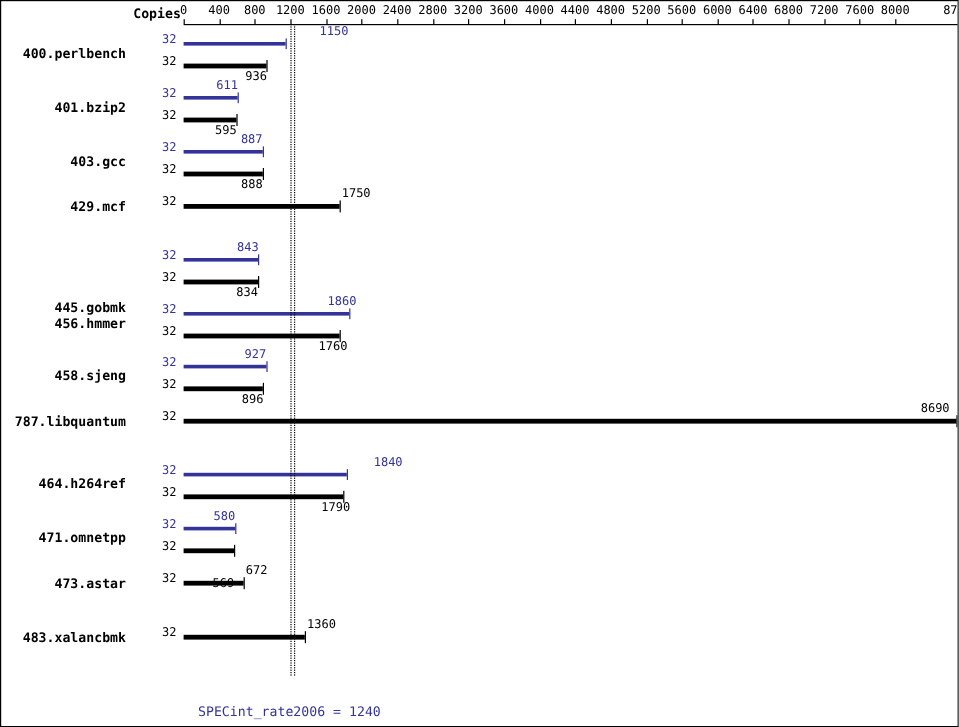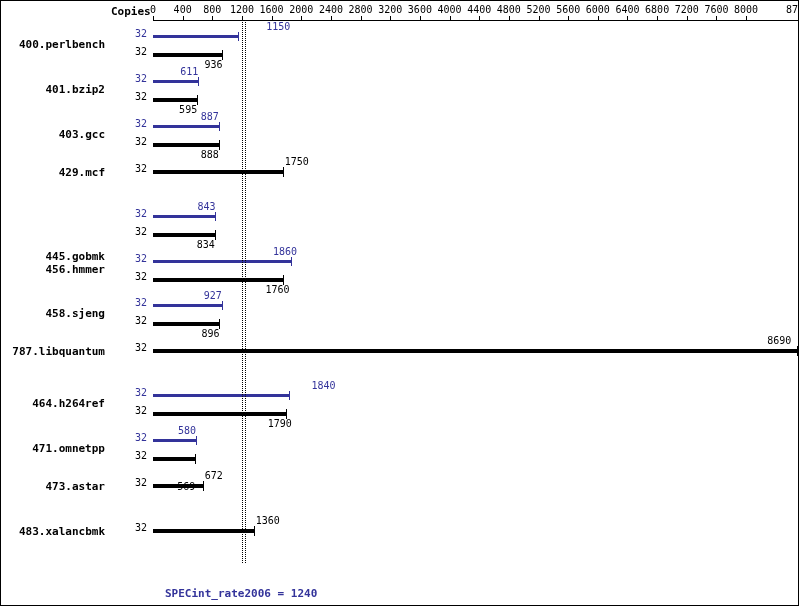--- a/index.html
+++ b/index.html
@@ -71,21 +71,20 @@
     font-size: 11px;
     color: #000000;
     font-family: "DejaVu Sans Mono", monospace;
     white-space: nowrap;
   }
   .ref-caption-peak {
     font-size: 11px;
     color: #33339a;
     font-family: "DejaVu Sans Mono", monospace;
     white-space: nowrap;
-    font-weight: bold;
   }
 
   
   .bench-name {
     right: 0;
     font-size: 11px;
     font-weight: bold;
     text-align: right;
     white-space: nowrap;
     font-family: "DejaVu Sans Mono", monospace;

